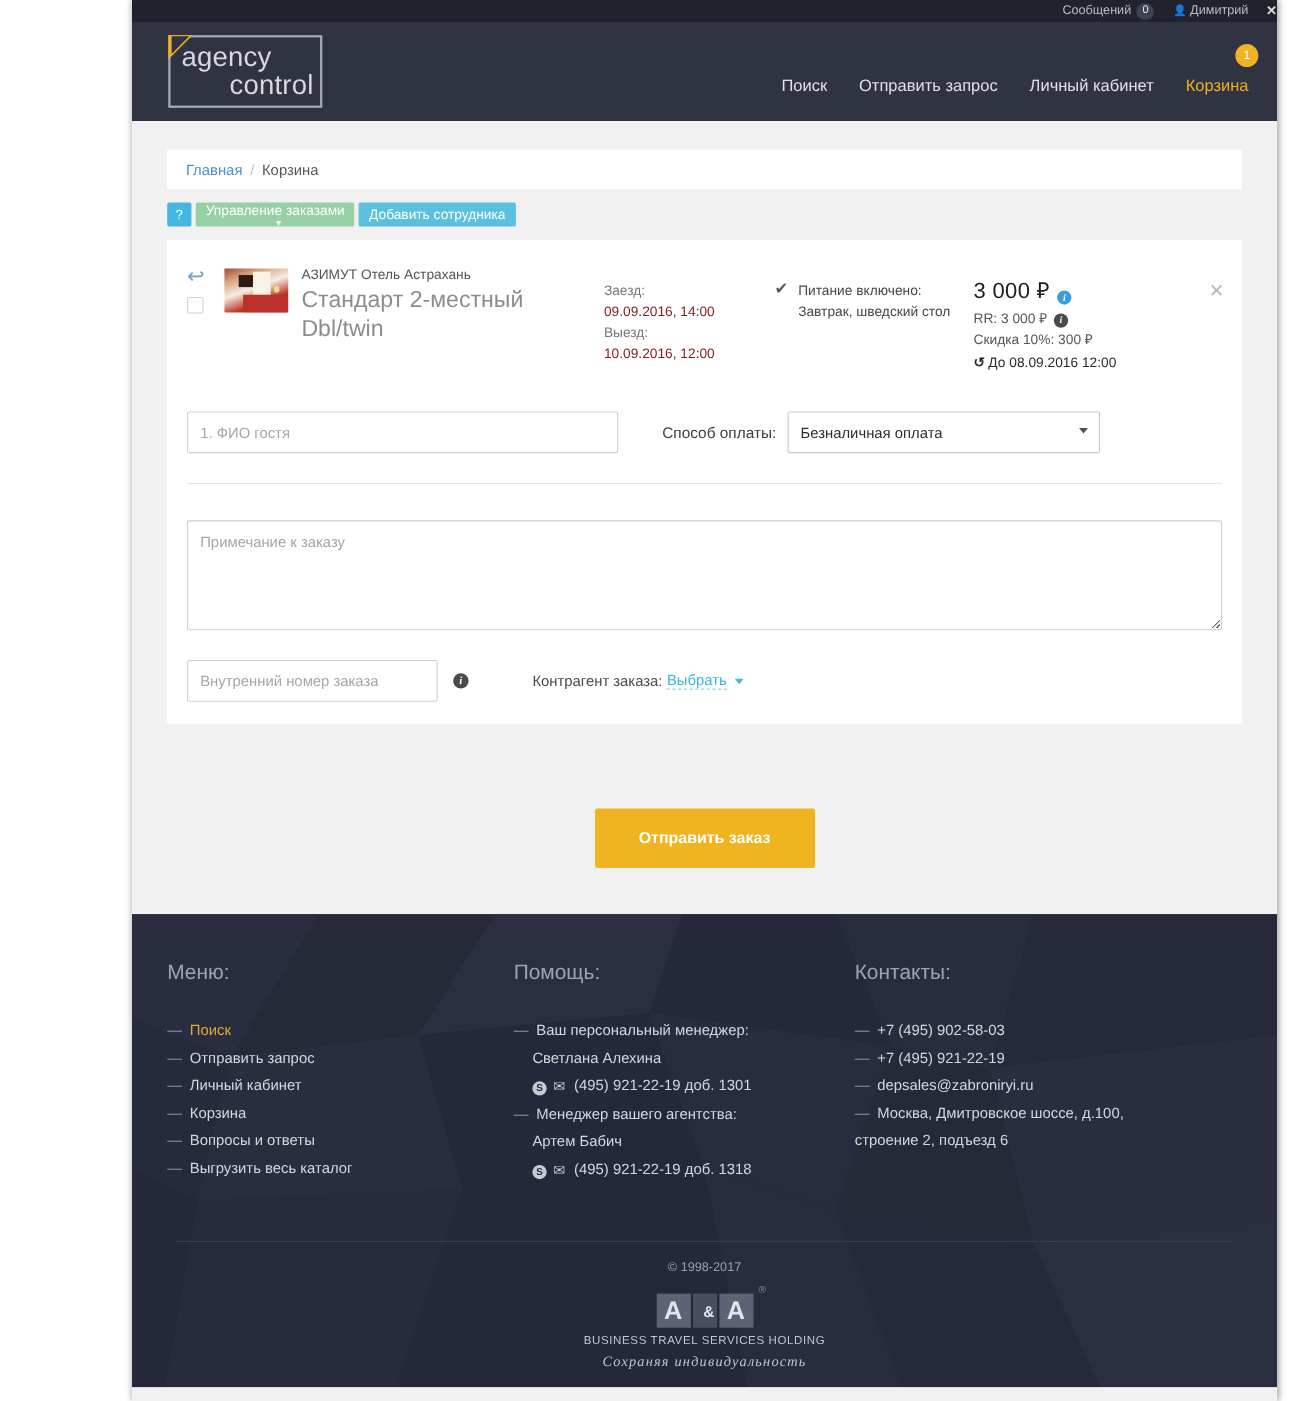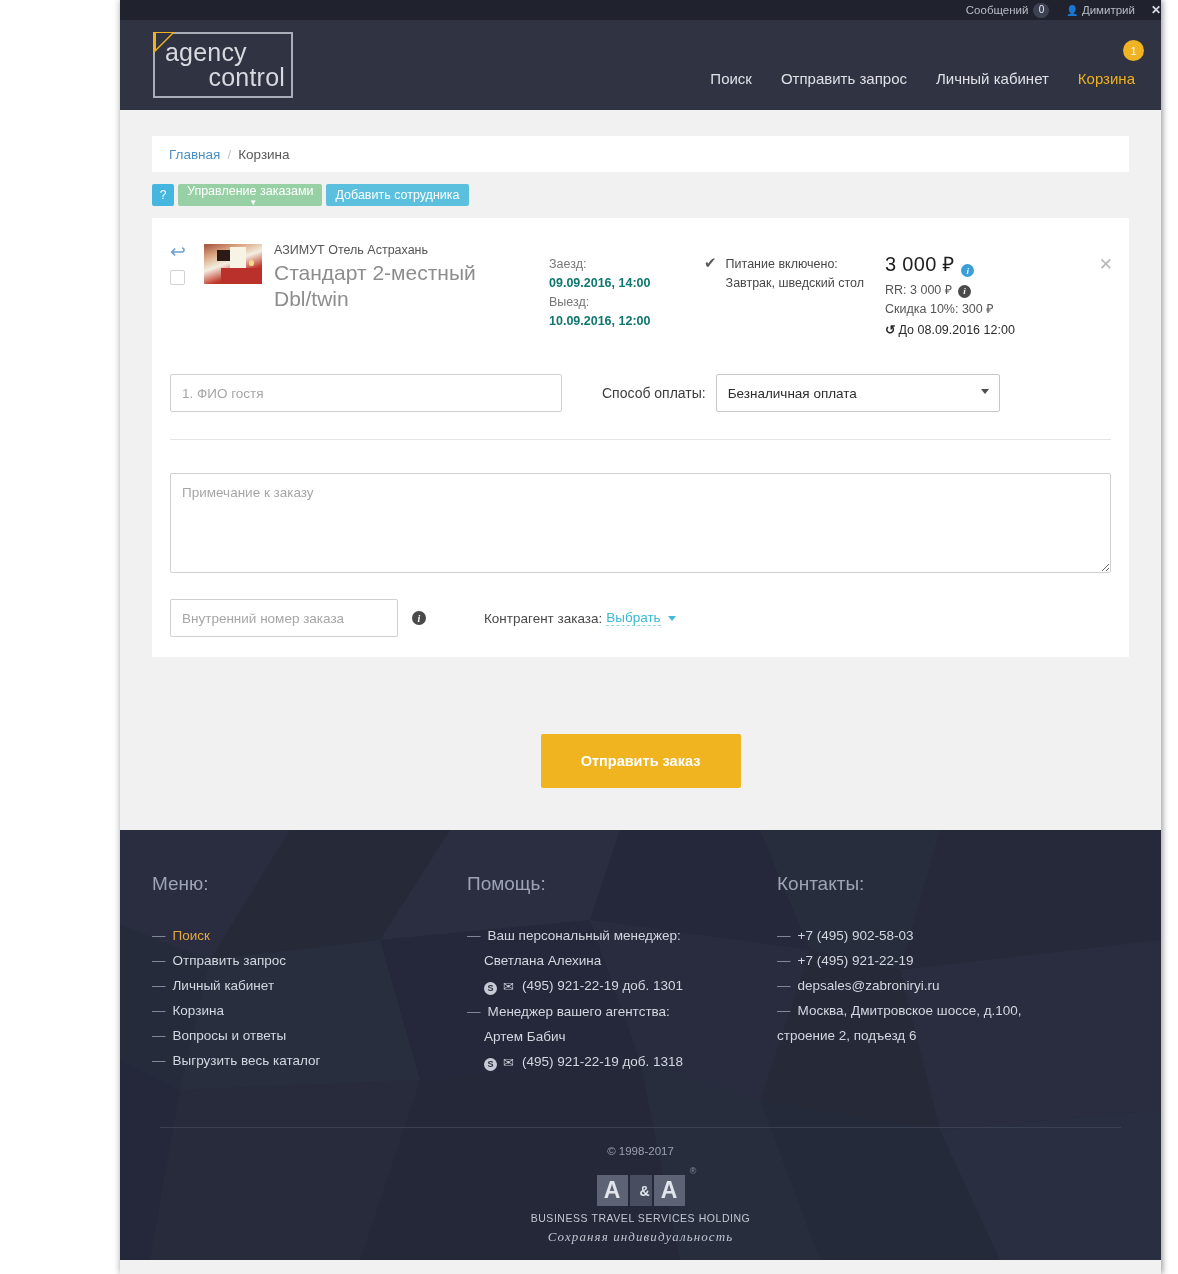--- a/index.html
+++ b/index.html
@@ -196,21 +196,21 @@
   .hotel-name { font-size: 12.5px; color: #555; line-height: 16px; }
   .room-name {
     font-size: 21px;
     color: #8d8d8d;
     font-weight: 300;
     line-height: 26px;
     margin-top: 2px;
   }
   .col-dates { flex: 0 0 155px; font-size: 12.5px; color: #555; line-height: 19px; padding-top: 13px; }
   .col-dates .lbl { color: #777; }
-  .col-dates .val { color: #0f766e; font-weight: bold; }
+  .col-dates .val { color: #7f1d1d; }
 
   .col-meal { flex: 0 0 175px; display: flex; padding-top: 13px; }
   .meal-check { color: #5a5a5a; font-size: 15px; margin-right: 9px; line-height: 16px; }
   .meal-txt { font-size: 12.5px; color: #474747; line-height: 19px; }
 
   .col-price { flex: 1; padding-top: 8px; padding-left: 6px; }
   .price-main { font-size: 20px; color: #1d1d1d; letter-spacing: .3px; display:flex; align-items:flex-end; }
   .i-ico {
     display: inline-flex; align-items:center; justify-content:center;
     width: 13px; height: 13px; border-radius: 50%;

